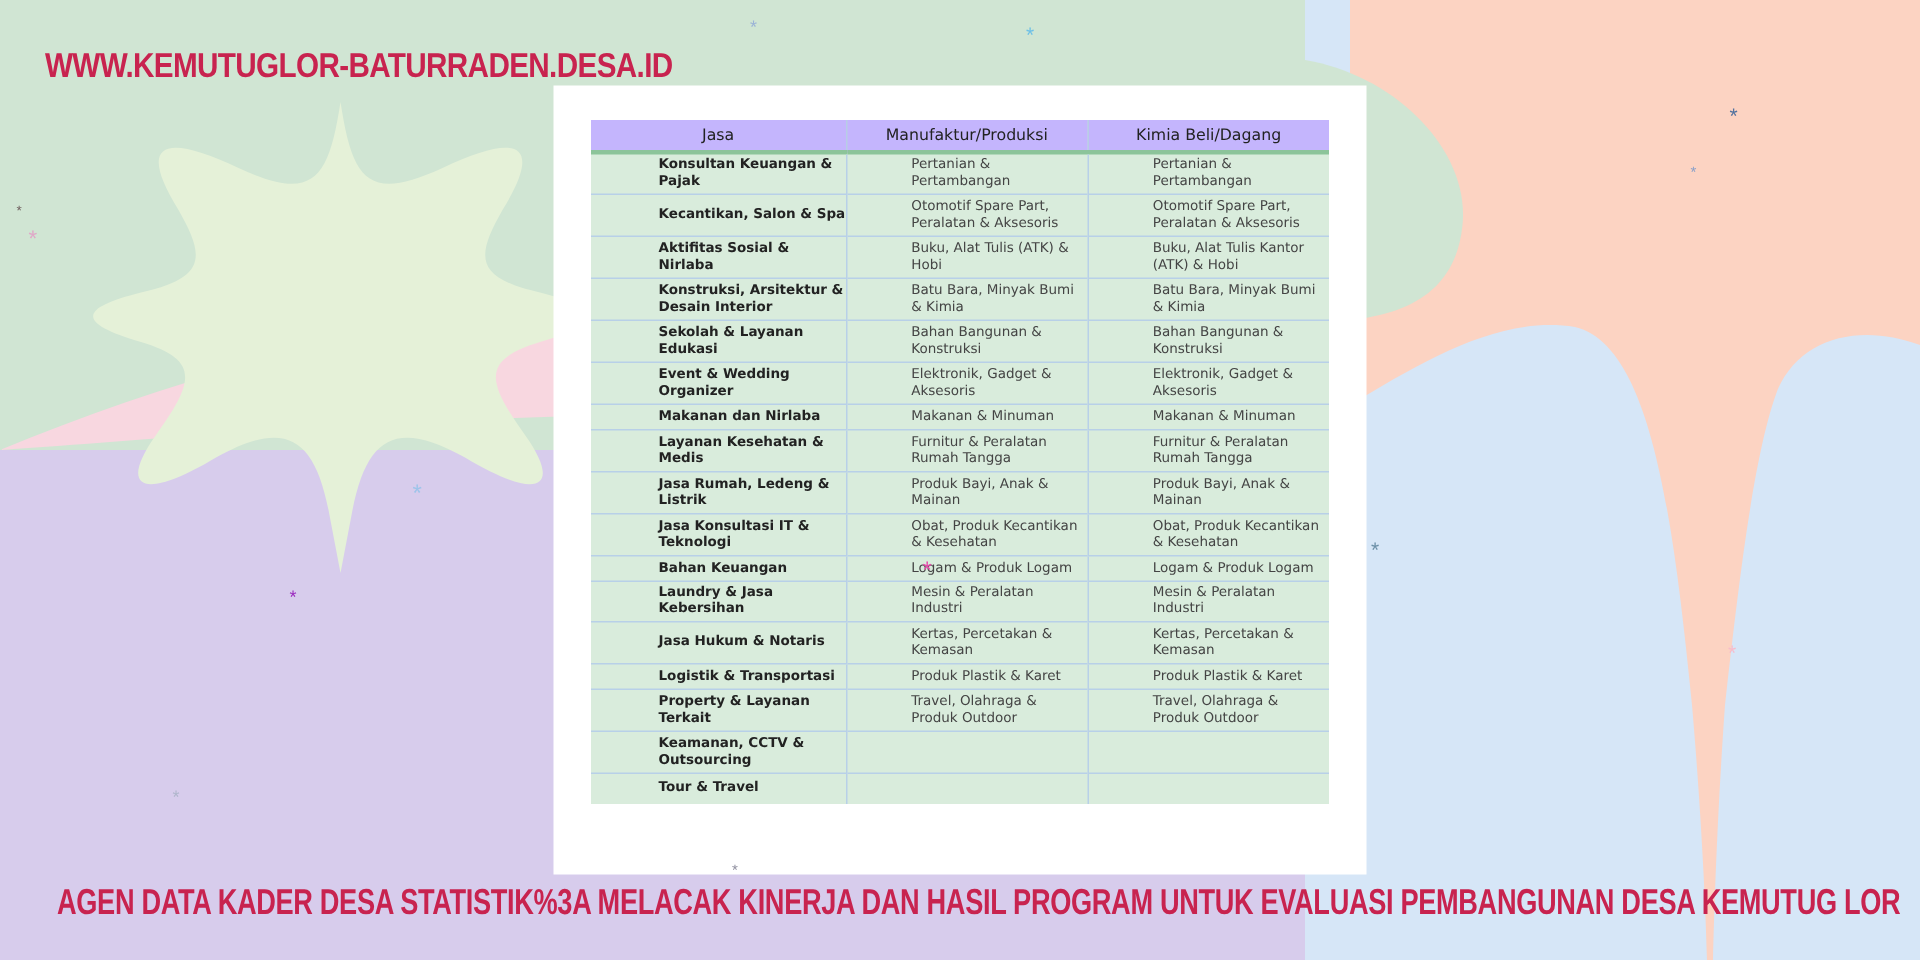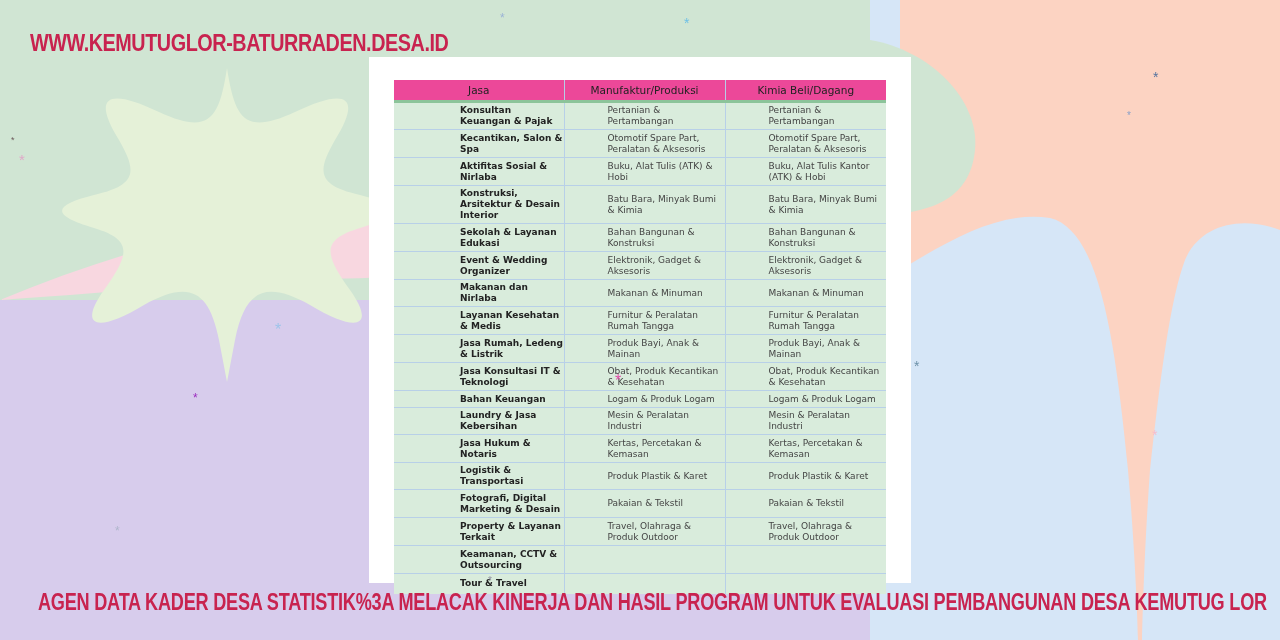--- a/index.html
+++ b/index.html
@@ -2,25 +2,25 @@
 <html><head>
 <meta charset="utf-8">
 <style>
   html,body{margin:0;padding:0;}
   body{width:1280px;height:640px;overflow:hidden;position:relative;background:#d7ccec;font-family:"Liberation Sans",sans-serif;}
   .bg{position:absolute;inset:0;}
   .site-url{position:absolute;left:30px;top:30px;font-family:"Liberation Sans",sans-serif;font-weight:bold;font-size:23px;color:#c8234f;letter-spacing:-0.5px;transform:scaleX(0.86);transform-origin:left top;white-space:nowrap;text-transform:uppercase;}
   .page-title{position:absolute;left:38px;top:588px;font-family:"Liberation Sans",sans-serif;font-weight:bold;font-size:24px;color:#c8234f;white-space:nowrap;transform:scaleX(0.755);transform-origin:left top;letter-spacing:-0.3px;}
   .card{position:absolute;left:369px;top:57px;width:542px;height:526px;background:#ffffff;}
   .tbl{position:absolute;left:394px;top:80px;width:492px;border-collapse:collapse;background:#d9ecdc;font-family:"DejaVu Sans",sans-serif;font-size:9px;color:#333;table-layout:fixed;}
-  .tbl th{font-weight:normal;font-size:10.5px;color:#222;height:18px;border-right:1px solid #b7cde6;border-bottom:3px solid #8cc49a;background:#ec4899;}
+  .tbl th{font-weight:normal;font-size:10.5px;color:#222;height:18px;border-right:1px solid #b7cde6;border-bottom:3px solid #8cc49a;background:#c4b5fd;}
   .tbl th:last-child{border-right:none;}
   .tbl td{border-top:1px solid #b8d0e8;border-right:1px solid #b8d0e8;vertical-align:middle;line-height:11px;padding:2px 0;}
   .tbl td:last-child{border-right:none;}
-  .tbl td.c1{padding-left:66px;font-weight:bold;color:#222;font-size:9px;}
+  .tbl td.c1{padding-left:45px;font-weight:bold;color:#222;font-size:9px;}
   .tbl td.c2,.tbl td.c3{padding-left:43px;padding-right:4px;color:#444;margin-top:19px;}
   .star{position:absolute;font-size:12px;line-height:1;}
 </style>
 </head>
 <body>
 
 <svg class="bg" width="1280" height="640" viewBox="0 0 1280 640">
   <rect x="0" y="0" width="1280" height="640" fill="#d7ccec"></rect>
   <path d="M0 0 H980 V40 C940 60 930 110 950 170 C980 220 960 240 900 250 L900 300 L0 300 Z" fill="#d0e5d3"></path>
   <path d="M0 300 C120 250 250 215 400 200 L900 180 V280 C700 270 450 275 300 280 C180 285 80 295 0 300 Z" fill="#f8d7e0"></path>
@@ -112,25 +112,20 @@
         <td class="c1">Jasa Hukum &amp; Notaris</td>
         <td class="c2">Kertas, Percetakan &amp; Kemasan</td>
         <td class="c3">Kertas, Percetakan &amp; Kemasan</td>
       </tr>
     <tr style="height:17px">
         <td class="c1">Logistik &amp; Transportasi</td>
         <td class="c2">Produk Plastik &amp; Karet</td>
         <td class="c3">Produk Plastik &amp; Karet</td>
       </tr>
     <tr style="height:28px">
-        <td class="c1">Fotografi, Digital Marketing &amp; Desain</td>
-        <td class="c2">Pakaian &amp; Tekstil</td>
-        <td class="c3">Pakaian &amp; Tekstil</td>
-      </tr>
-    <tr style="height:28px">
         <td class="c1">Property &amp; Layanan Terkait</td>
         <td class="c2">Travel, Olahraga &amp; Produk Outdoor</td>
         <td class="c3">Travel, Olahraga &amp; Produk Outdoor</td>
       </tr>
     <tr style="height:28px">
         <td class="c1">Keamanan, CCTV &amp; Outsourcing</td>
         <td class="c2"></td>
         <td class="c3"></td>
       </tr>
     <tr style="height:20px">

